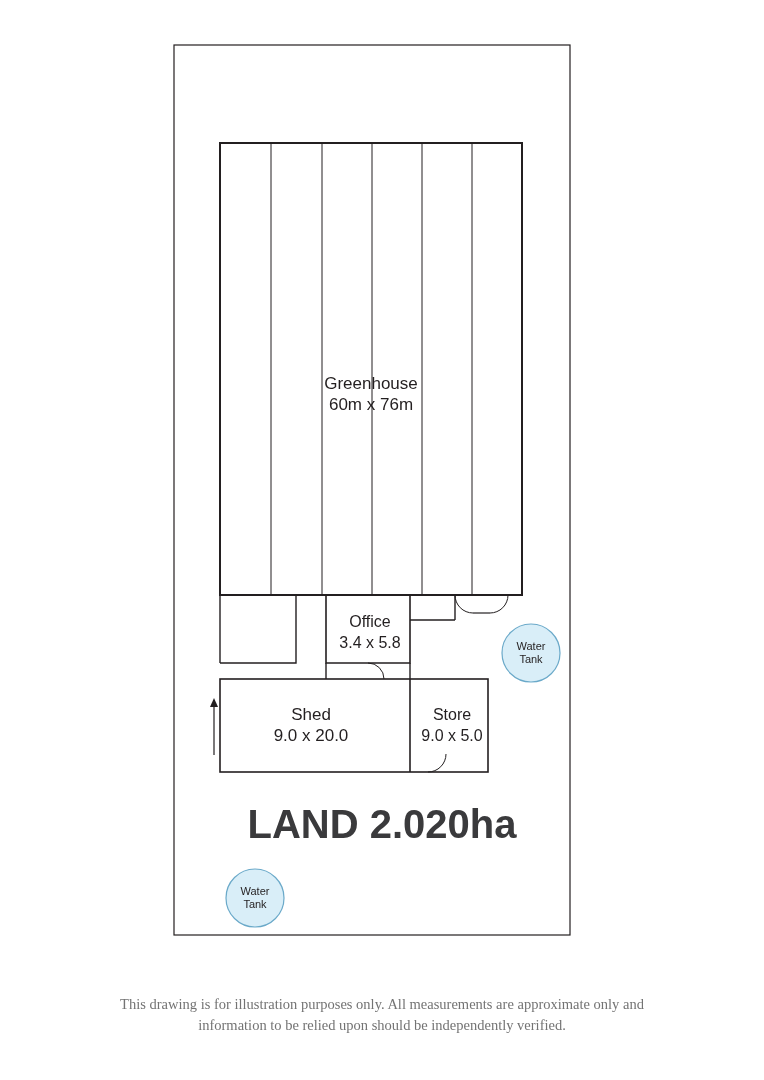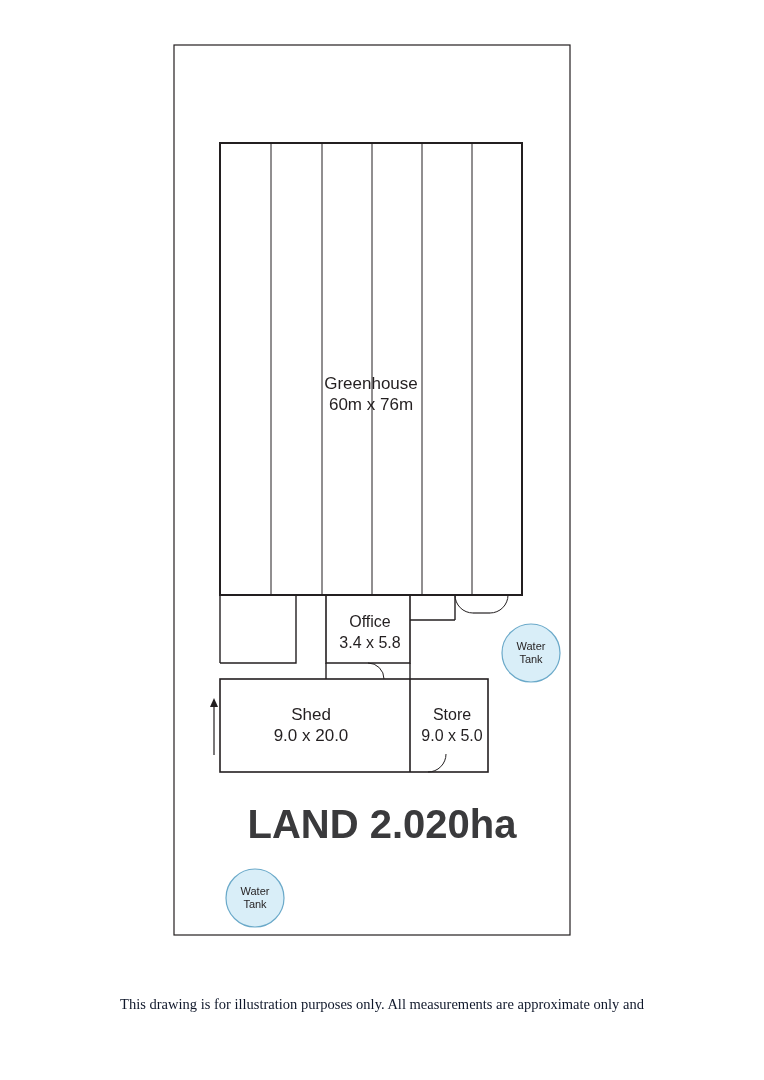--- a/index.html
+++ b/index.html
@@ -26,21 +26,21 @@
 
   .disclaimer {
     position: absolute;
     left: 0;
     top: 994px;
     width: 764px;
     text-align: center;
     font-family: "Liberation Serif", serif;
     font-size: 14.5px;
     line-height: 1.45;
-    color: #0f172a;
+    color: #737373;
   }
   .disclaimer div {
     display: block;
   }
 </style>
 </head>
 <body>
 
 <svg id="floorplan" viewBox="0 0 764 1080" xmlns="http://www.w3.org/2000/svg">
 
@@ -103,13 +103,14 @@
     <circle cx="255" cy="898" r="29" fill="#d9eef8" stroke="#6aa9c9" stroke-width="1.2"></circle>
     <text x="255" y="895" text-anchor="middle" font-family="Liberation Sans, sans-serif" font-size="11" fill="#231f20">Water</text>
     <text x="255" y="908" text-anchor="middle" font-family="Liberation Sans, sans-serif" font-size="11" fill="#231f20">Tank</text>
   </g>
 
   <text x="382" y="838" text-anchor="middle" font-family="Liberation Sans, sans-serif" font-size="40" font-weight="bold" fill="#3a3a3c">LAND 2.020ha</text>
 </svg>
 
 <div class="disclaimer">
   <div>This drawing is for illustration purposes only.  All measurements are approximate only and</div>
+  <div>information to be relied upon should be independently verified.</div>
 </div>
 
 </body></html>

